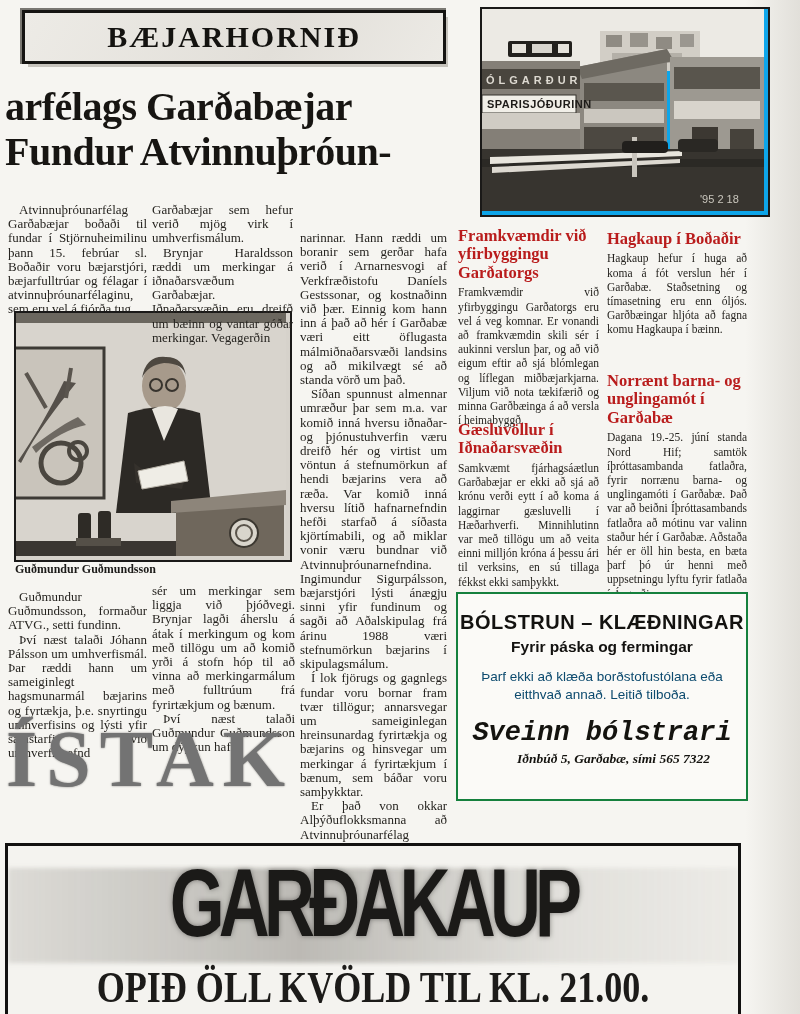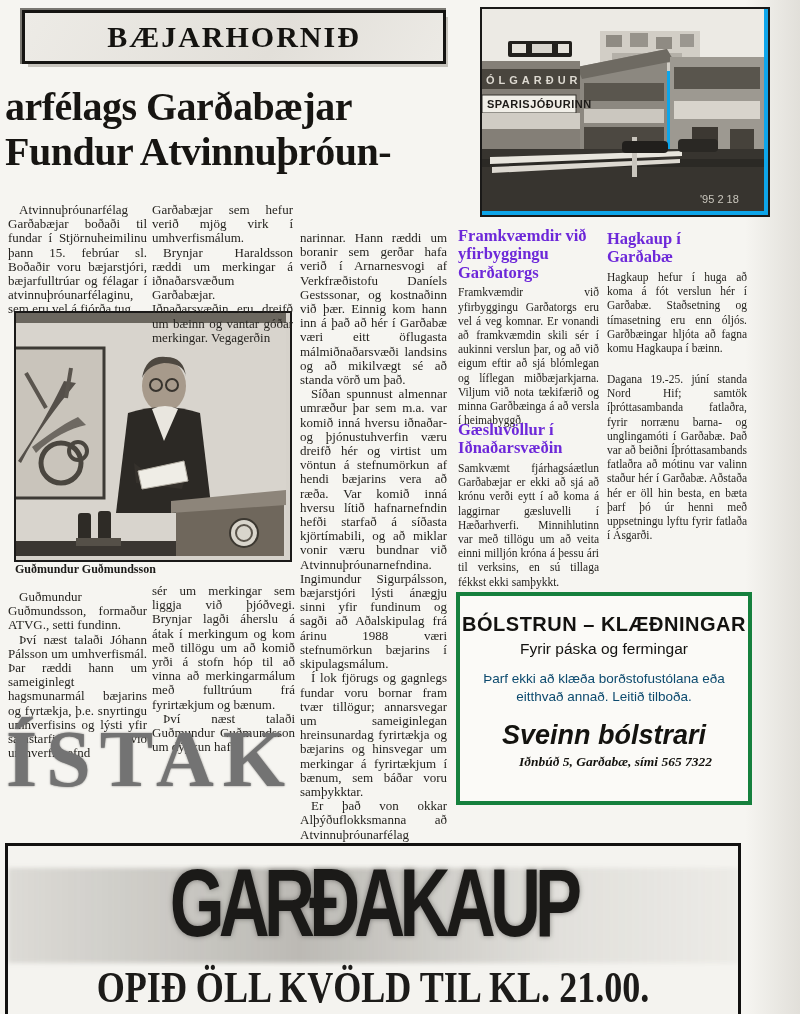--- a/index.html
+++ b/index.html
@@ -35,34 +35,34 @@
   
   .photo1{position:absolute;left:14px;top:311px;width:274px;height:247px;
     border:2px solid #1a1918;background:#d6d2cb;}
   .caption{position:absolute;left:15px;top:562px;width:270px;
     font-size:12px;font-weight:bold;color:#1b1a18;}
   
   .photo2{position:absolute;left:459px;top:7px;width:286px;height:206px;
     border:2px solid #1a1918;background:#0ea5e9;margin-left:21px;}
   
   .rsec{position:absolute;}
-  .rsec h3{margin:0 0 3px 0;font-size:16.5px;line-height:1.12;font-weight:bold;color:#6d28d9;}
+  .rsec h3{margin:0 0 3px 0;font-size:16.5px;line-height:1.12;font-weight:bold;color:#b91c1c;}
   .rsec .rbody{font-size:11.5px;line-height:14.2px;text-align:justify;color:#262420;}
   .rs0{left:458px;top:227px;width:141px;}
   .rs1{left:458px;top:421px;width:141px;}
   .rs2{left:607px;top:230px;width:140px;}
   .rs3{left:607px;top:372px;width:140px;}
   
   .bolstrun{position:absolute;left:456px;top:592px;width:288px;height:205px;
-    border:4px solid #15803d;background:#fbfaf7;text-align:center;
+    border:2px solid #15803d;background:#fbfaf7;text-align:center;
     font-family:"Liberation Sans", sans-serif;}
   .bolstrun .t{margin-top:17px;font-size:20px;font-weight:bold;letter-spacing:.5px;color:#131210;}
-  .bolstrun .s{margin-top:4px;font-size:15.5px;font-weight:normal;color:#131210;}
+  .bolstrun .s{margin-top:4px;font-size:15.5px;font-weight:bold;color:#131210;}
   .bolstrun .b{margin:12px 14px 0 14px;font-size:13.5px;line-height:1.35;color:#0c4a6e;}
-  .bolstrun .n{margin-top:14px;font-family:Liberation Sans, sans-serif;font-style:italic;
+  .bolstrun .n{margin-top:14px;font-family:Liberation Mono, monospace;font-style:italic;
     font-weight:bold;font-size:27px;color:#14130f;}
   .bolstrun .a{margin-top:3px;font-family:"Liberation Serif",serif;font-style:italic;
     font-weight:bold;font-size:13.5px;color:#14130f;padding-left:23px;}
   
   .istak{position:absolute;left:6px;top:712px;width:400px;height:95px;
     font-size:80px;font-weight:bold;letter-spacing:9px;color:#737373;
     font-family:"Liberation Serif",serif;line-height:95px;
     text-shadow:0 0 2px rgba(30,28,26,.55);}
   
   .gkbox{position:absolute;left:5px;top:843px;width:730px;height:175px;
@@ -224,24 +224,25 @@
 
 <div class="rsec rs0">
   <h3>Framkvæmdir við yfirbyggingu Garðatorgs</h3>
   <div class="rbody">Framkvæmdir við yfirbyggingu Garðatorgs eru vel á veg komnar. Er vonandi að framkvæmdin skili sér í aukinni verslun þar, og að við eigum eftir að sjá blómlegan og líflegan miðbæjarkjarna. Viljum við nota tækifærið og minna Garðbæinga á að versla í heimabyggð.</div>
 </div>
 <div class="rsec rs1">
   <h3>Gæsluvöllur í Iðnaðarsvæðin</h3>
   <div class="rbody">Samkvæmt fjárhagsáætlun Garðabæjar er ekki að sjá að krónu verði eytt í að koma á laggirnar gæsluvelli í Hæðarhverfi. Minnihlutinn var með tillögu um að veita einni milljón króna á þessu ári til verksins, en sú tillaga fékkst ekki samþykkt.</div>
 </div>
 <div class="rsec rs2">
-  <h3>Hagkaup í Garðabæ</h3>
+  <h3>Hagkaup í Boðaðir</h3>
   <div class="rbody">Hagkaup hefur í huga að koma á fót verslun hér í Garðabæ. Staðsetning og tímasetning eru enn óljós. Garðbæingar hljóta að fagna komu Hagkaupa í bæinn.</div>
 </div>
 <div class="rsec rs3">
+  <h3>Norrænt barna- og unglingamót í Garðabæ</h3>
   <div class="rbody">Dagana 19.-25. júní standa Nord Hif; samtök íþróttasambanda fatlaðra, fyrir norrænu barna- og unglingamóti í Garðabæ. Það var að beiðni Íþróttasambands fatlaðra að mótinu var valinn staður hér í Garðabæ. Aðstaða hér er öll hin besta, en bæta þarf þó úr henni með uppsetningu lyftu fyrir fatlaða í Ásgarði.</div>
 </div>
 
 <div class="bolstrun">
   <div class="t">BÓLSTRUN – KLÆÐNINGAR</div>
   <div class="s">Fyrir páska og fermingar</div>
   <div class="b">Þarf ekki að klæða borðstofustólana eða eitthvað annað. Leitið tilboða.</div>
   <div class="n">Sveinn bólstrari</div>
   <div class="a">Iðnbúð 5, Garðabæ, sími 565 7322</div>
 </div>

